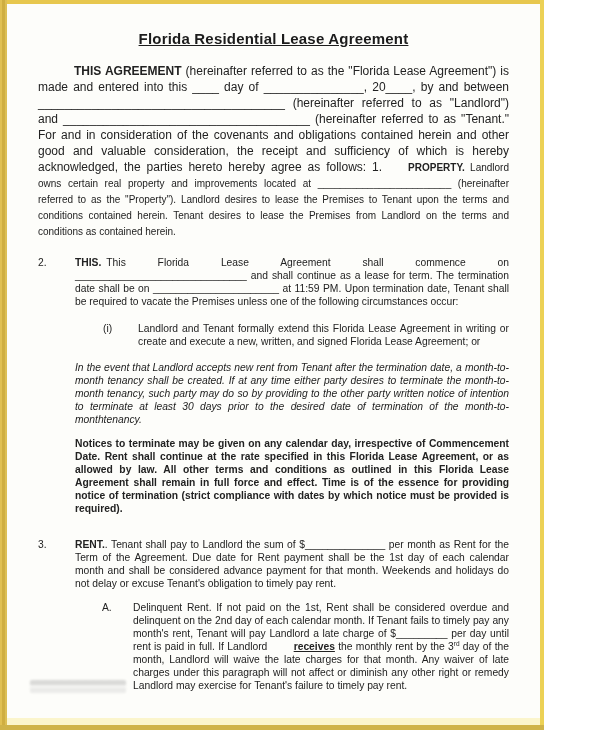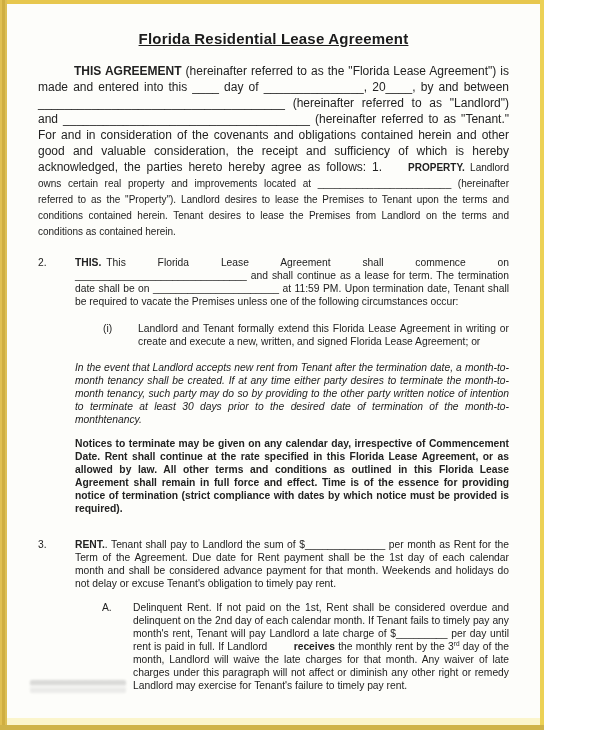--- a/index.html
+++ b/index.html
@@ -50,21 +50,21 @@
 
   .sub{display:flex;margin-top:14px;margin-left:28px;}
   .sub-marker{width:35px;flex:none;font-size:10.3px;line-height:13px;}
   .sub.suba{margin-top:11px;margin-left:27px;}
   .sub.suba .sub-marker{width:31px;}
 
   .para1{margin-top:13px;font-style:italic;}
   .para2{margin-top:11px;font-weight:bold;}
 
   .u{}
-  b.u{padding-left:23px;}
+  b.u{text-decoration:underline;padding-left:23px;}
   sup{font-size:6.5px;line-height:0;vertical-align:super;}
 
   .watermark{
     position:absolute;left:30px;top:680px;width:96px;height:13px;
     background:
       linear-gradient(180deg,rgba(160,160,160,.38) 0 5px,rgba(215,215,215,.22) 5px 8px,rgba(190,190,190,.28) 8px 13px);
     filter:blur(1.2px);
     border-radius:2px;
   }
 </style>

